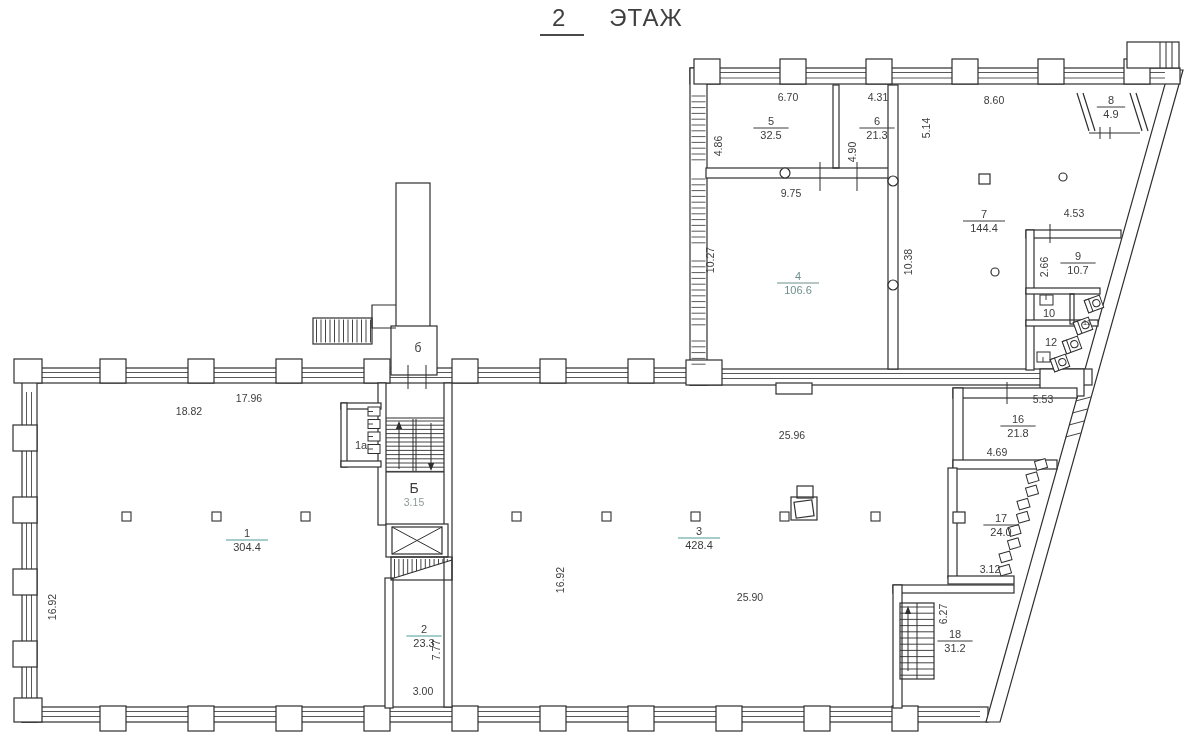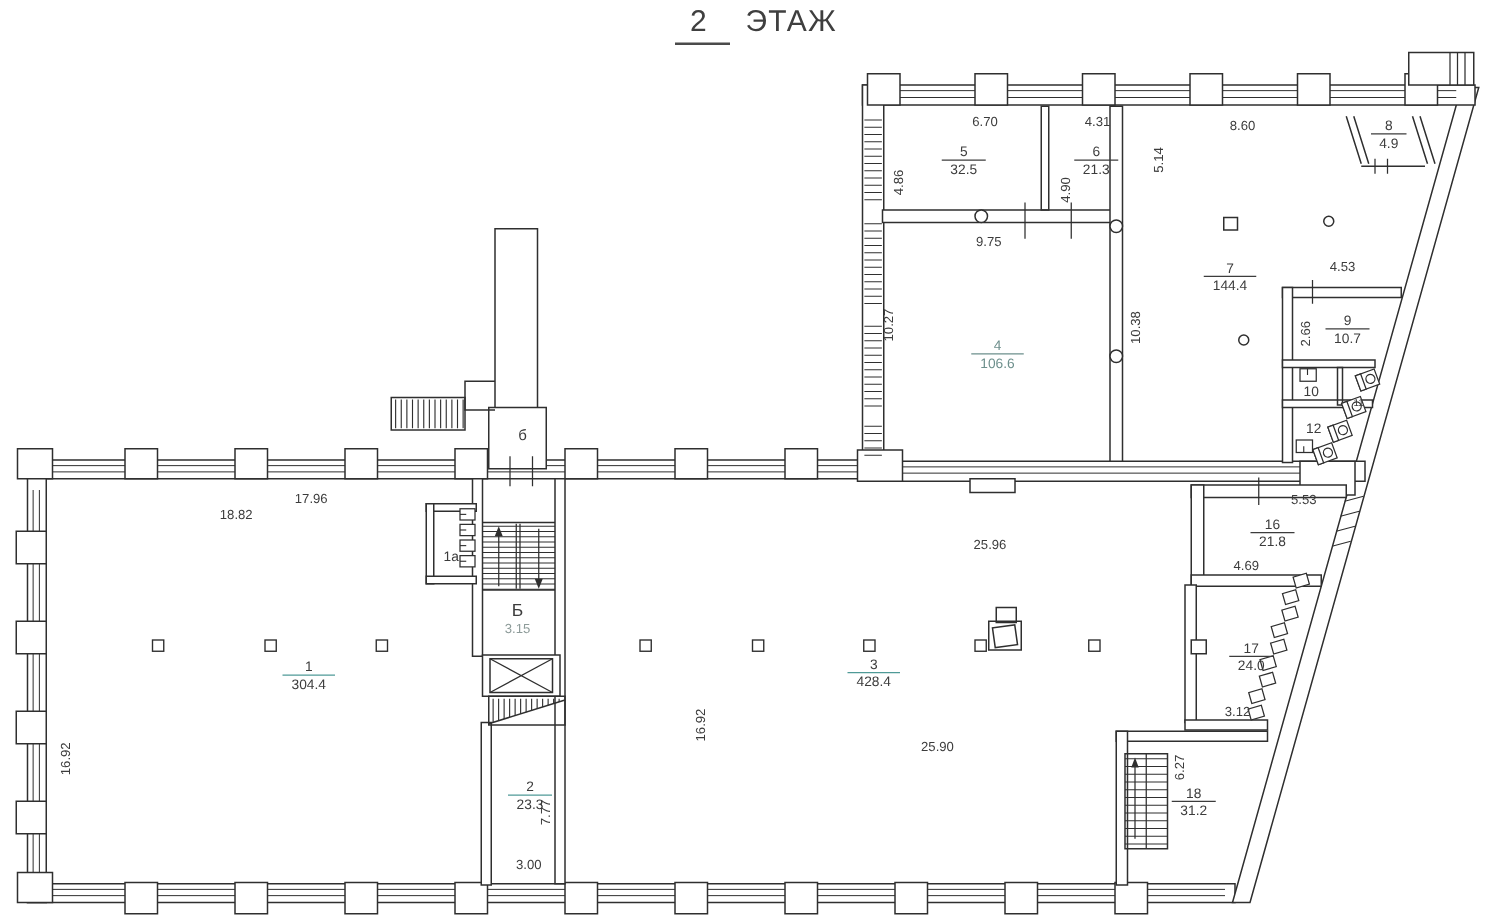--- a/index.html
+++ b/index.html
@@ -1,21 +1,21 @@
 <!DOCTYPE html>
 <html><head>
 <meta charset="utf-8">
 <style>
   html,body{margin:0;padding:0;background:#e8e8e8;}
   .page{position:relative;width:1193px;height:737px;background:#ffffff;overflow:hidden;
         font-family:"Liberation Sans", sans-serif;}
   .title{position:absolute;left:540px;top:4px;display:flex;align-items:flex-start;
          color:#3f3f3f;font-size:24px;letter-spacing:1px;}
   .title .tnum{border-bottom:2px solid #4a4a4a;padding:0 18px 2px 12px;}
-  .title .tword{margin-left:12px;}
+  .title .tword{margin-left:25px;}
   svg{position:absolute;left:0;top:0;}
   svg text{font-family:"Liberation Sans", sans-serif;}
 </style>
 </head>
 <body>
 
 <div class="page">
 
   <div class="title">
     <span class="tnum">2</span>

